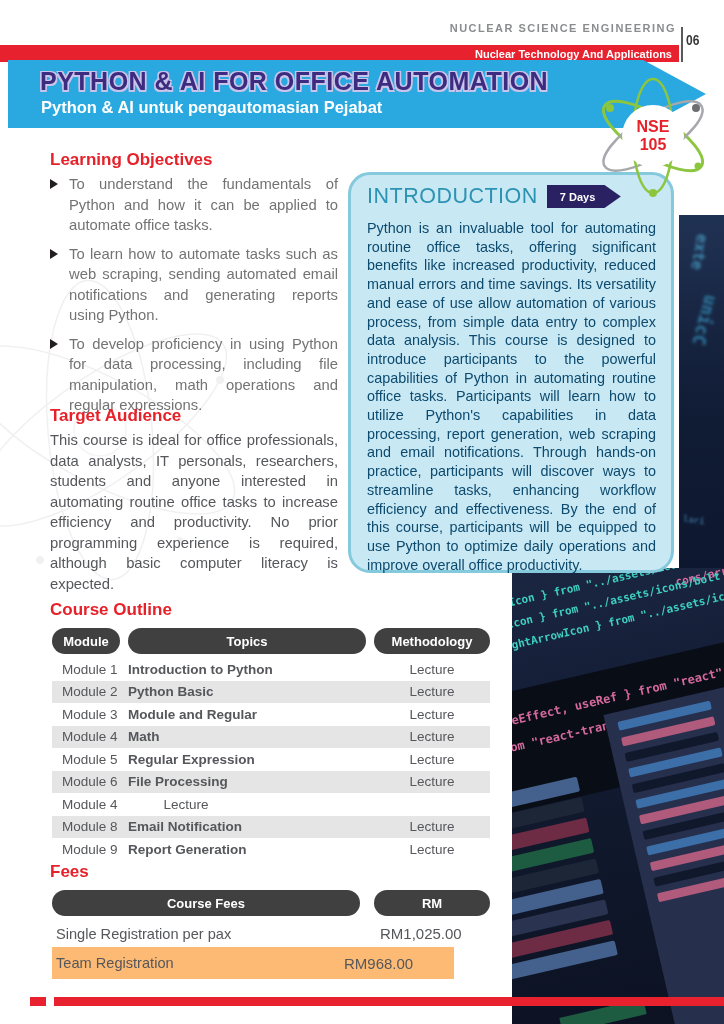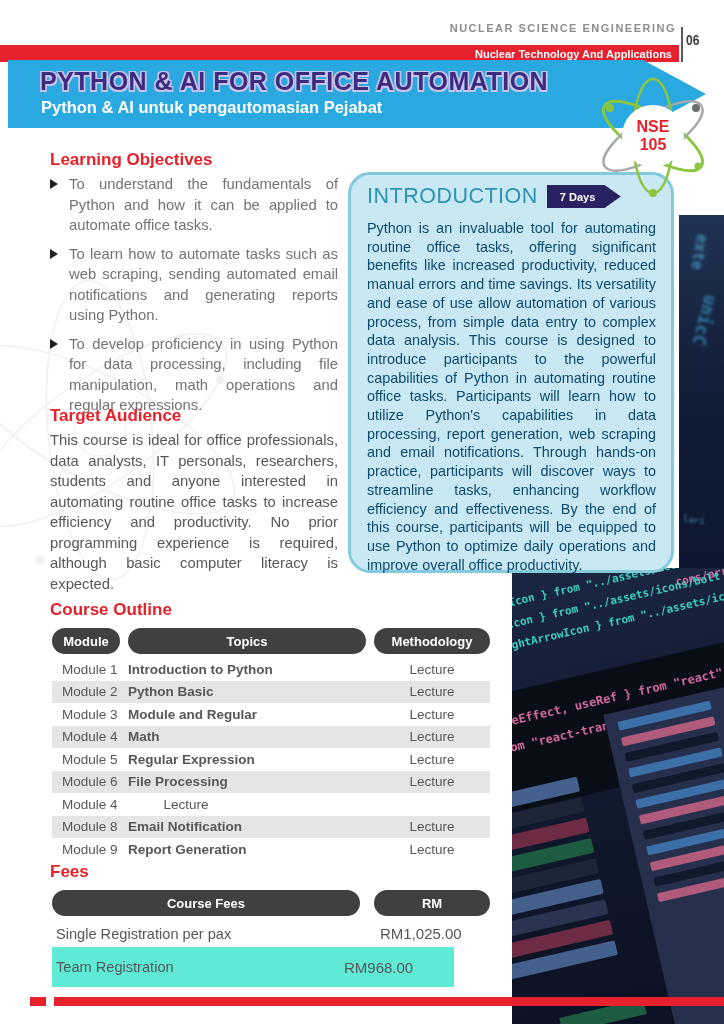--- a/index.html
+++ b/index.html
@@ -62,21 +62,21 @@
   .co-row .c3{width:116px;text-align:center;}
 
   .fee-wrap{position:absolute;left:52px;top:890px;width:438px;z-index:2;}
   .fee-head{display:flex;}
   .fee-head .p1{width:308px;} .fee-head .p2{width:116px;margin-left:14px;}
   .fee-rows{margin-top:4px;}
   .fee-row{display:flex;align-items:center;font-size:14.6px;color:#56575b;}
   .fee-row .fl{flex:1;padding-left:4px;}
   .fee-row .fa{width:110px;font-size:15px;}
   .fee-row.r1{height:27px;}
-  .fee-row.r2{height:40px;background:#5eead4;width:402px;box-sizing:border-box;}
+  .fee-row.r2{height:32px;background:#fdba74;width:402px;box-sizing:border-box;}
   .fee-note{font-size:10.5px;color:#56575b;margin-top:1px;}
 
   
   .bot-sq{position:absolute;left:30px;top:997px;width:16px;height:9px;background:#e8212e;z-index:5;}
   .bot-bar{position:absolute;left:54px;top:997px;width:670px;height:9px;background:#e8212e;z-index:5;}
 
   
   .photo-strip{position:absolute;left:679px;top:215px;width:45px;height:353px;z-index:1;overflow:hidden;
       background:linear-gradient(180deg,#203254 0%,#16233f 35%,#101b34 60%,#0d1730 100%);}
   .strip-glyph{position:absolute;font-weight:bold;color:#3f88ad;filter:blur(1.5px);

